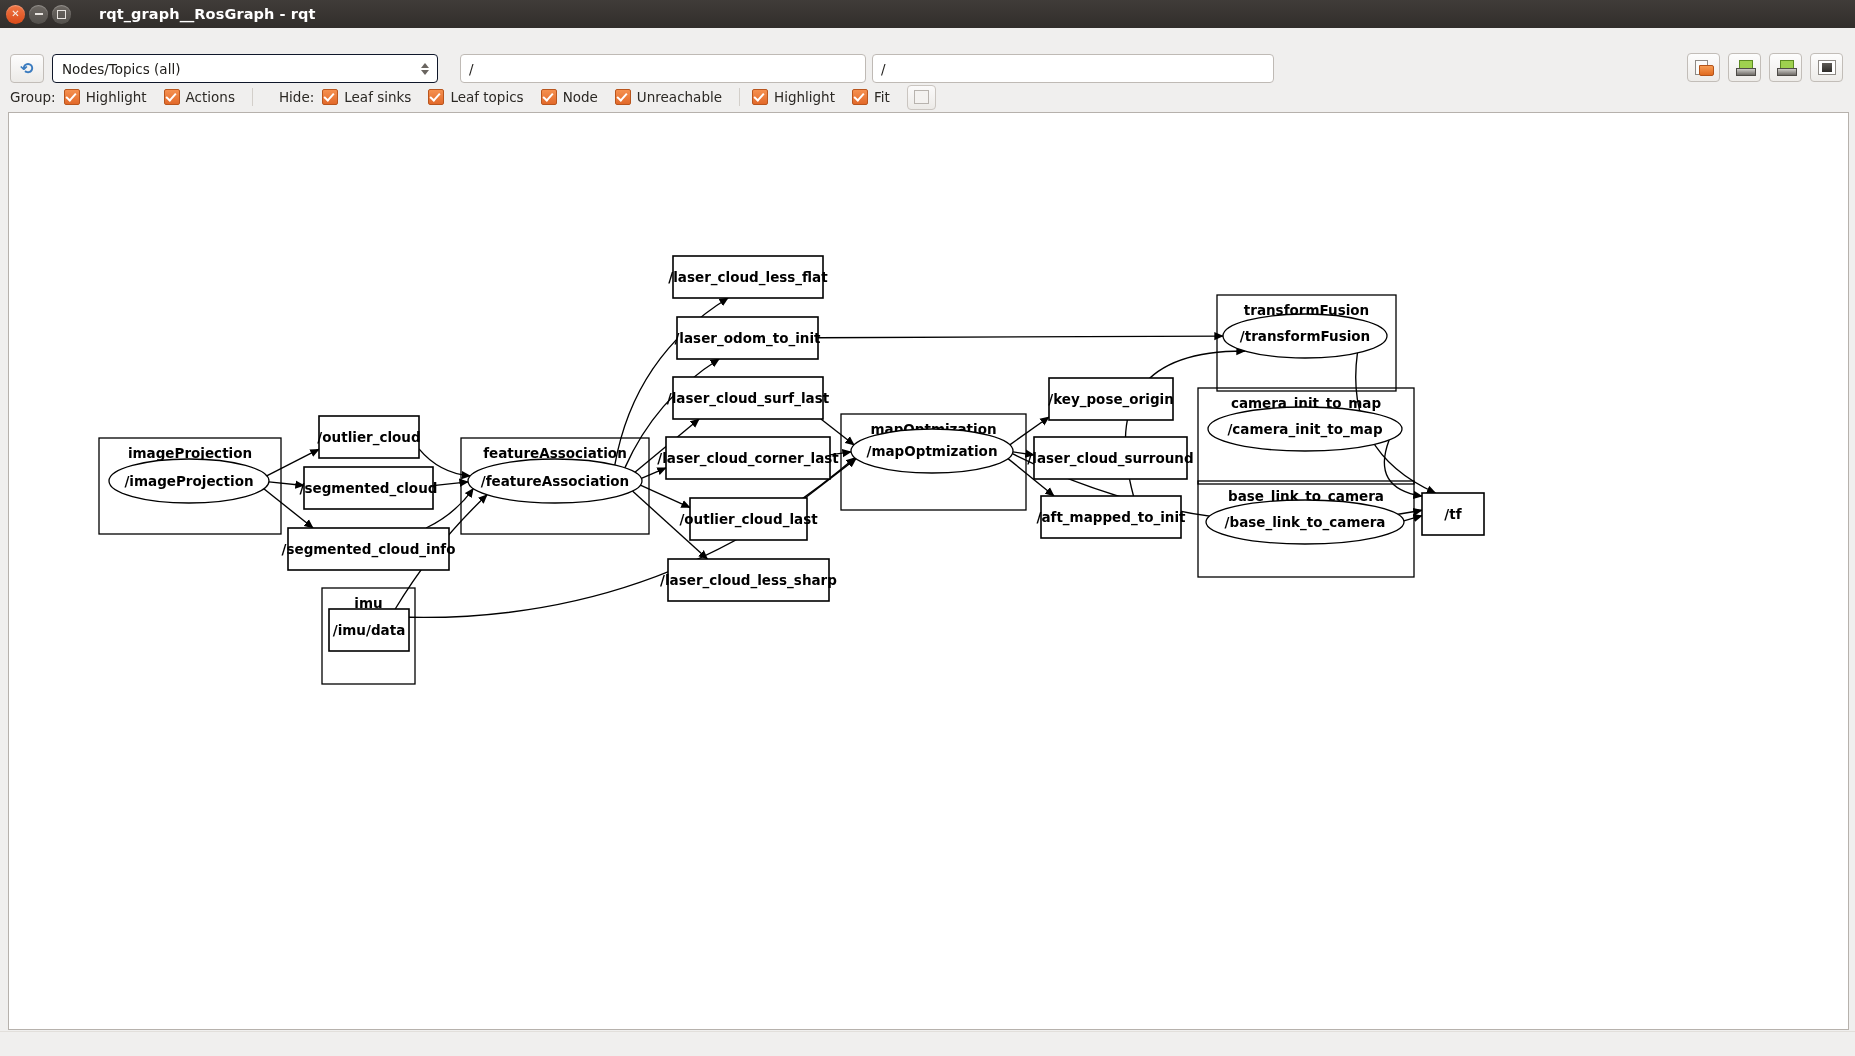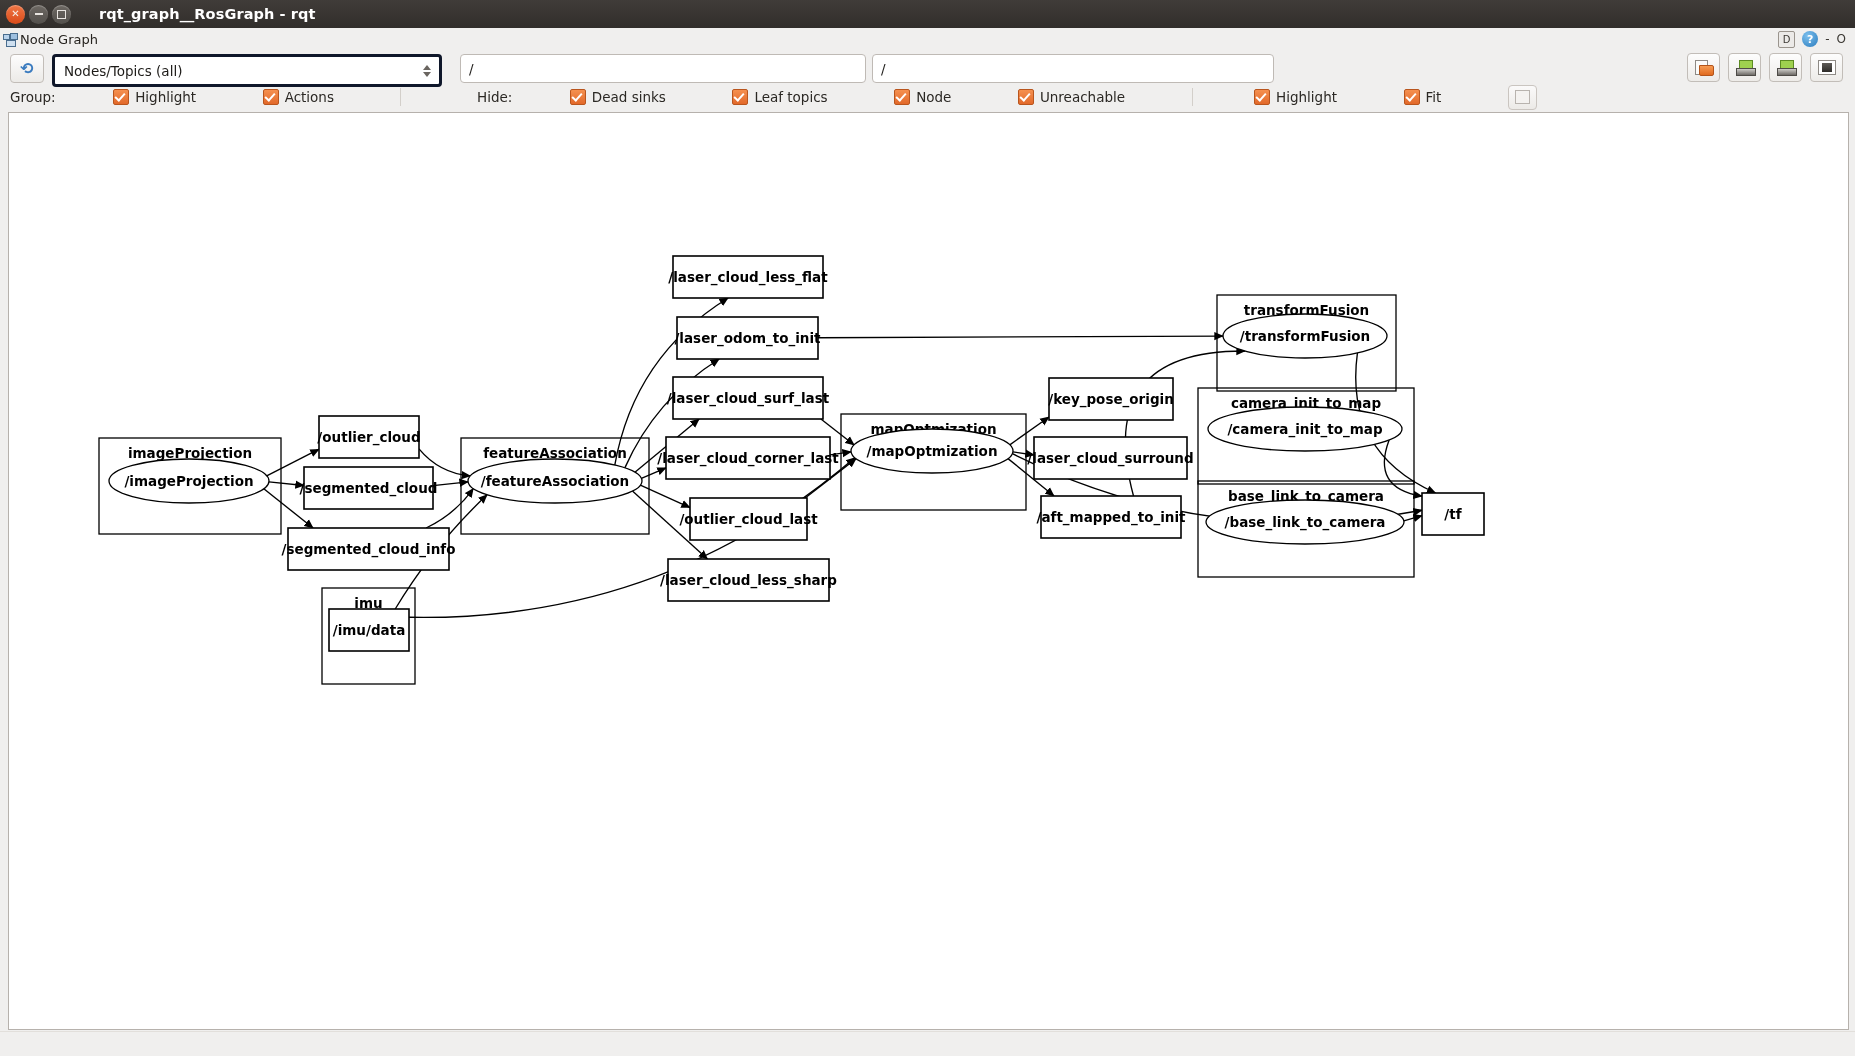--- a/index.html
+++ b/index.html
@@ -92,21 +92,21 @@
     display: flex; align-items: center; justify-content: center;
   }
   .refresh-glyph {
     font-size: 16px; color: #3a7bbf; font-weight: bold; line-height: 1;
     transform: scaleX(-1);
   }
   .tb-combo {
     position: absolute; left: 52px; top: 2px;
     width: 384px; height: 27px;
     background: #ffffff;
-    border: 3px solid #0f172a; border-radius: 4px;
+    border: 1px solid #0f172a; border-radius: 4px;
     display: flex; align-items: center;
   }
   .tb-combo .ctext {
     padding-left: 9px; font-size: 13.5px; color: #1d1b18;
   }
   .tb-combo .spin {
     margin-left: auto; padding-right: 8px;
     display: flex; flex-direction: column; gap: 2px; align-items: center;
   }
   .spin .up, .spin .dn {
@@ -162,21 +162,21 @@
   .ic-image { width: 16px; height: 13px; background: #ffffff; border: 1px solid #8e8a85; position: relative; }
   .ic-image:after {
     content:""; position:absolute; left:3px; top:2px; width:10px; height:9px;
     background: linear-gradient(to bottom,#5d5a56,#2e2c29);
   }
 
   
   .toolbar2 {
     position: absolute; left: 0; top: 84px;
     width: 1537px; height: 26px;
-    display: flex; align-items: center; justify-content: space-between;
+    display: flex; align-items: center;
   }
   .grouplabel { font-size: 13.5px; color: #2b2824; margin-left: 10px; margin-right: 8px; }
   .chk { display: flex; align-items: center; gap: 6px; margin-right: 17px; }
   .chk .box {
     width: 14px; height: 14px; border-radius: 2px;
     background: linear-gradient(to bottom,#f5904f,#e2692a);
     border: 1px solid #b9551d;
     position: relative; flex: none;
   }
   .chk .box:after {
@@ -228,36 +228,20 @@
       <div class="wbtn min">
           <span class="dash"></span>
         </div>
       <div class="wbtn max">
           <span class="sq"></span>
         </div>
     </div>
     <div class="titletext">rqt_graph__RosGraph - rqt</div>
   </div>
 
-  <div class="dockbar">
-    <div class="dock-title-wrap">
-      <span class="dock-icon">
-          <i class="a"></i>
-          <i class="b"></i>
-          <i class="c"></i>
-        </span>
-      <span class="dock-title">Node Graph</span>
-    </div>
-    <div class="dockctrls">
-      <span class="dc-float">D</span>
-      <span class="dc-help">?</span>
-      <span class="dc-min">-</span>
-      <span class="dc-close">O</span>
-    </div>
-  </div>
 
   <div class="toolbar1">
     <div class="tb-refresh">
       <span class="refresh-glyph">⟳</span>
     </div>
 
     <div class="tb-combo">
       <span class="ctext">Nodes/Topics (all)</span>
       <span class="spin">
         <span class="up"></span>
@@ -309,21 +293,21 @@
       <span class="box"></span>
       <span class="lbl">Actions</span>
     </label>
 
     <span class="vsep"></span>
 
     <span class="grouplabel" style="margin-left:14px">Hide:</span>
 
     <label class="chk">
       <span class="box"></span>
-      <span class="lbl">Dead sinks</span>
+      <span class="lbl">Leaf sinks</span>
     </label>
     <label class="chk">
       <span class="box"></span>
       <span class="lbl">Leaf topics</span>
     </label>
     <label class="chk">
       <span class="box"></span>
       <span class="lbl">Node</span>
     </label>
     <label class="chk">

